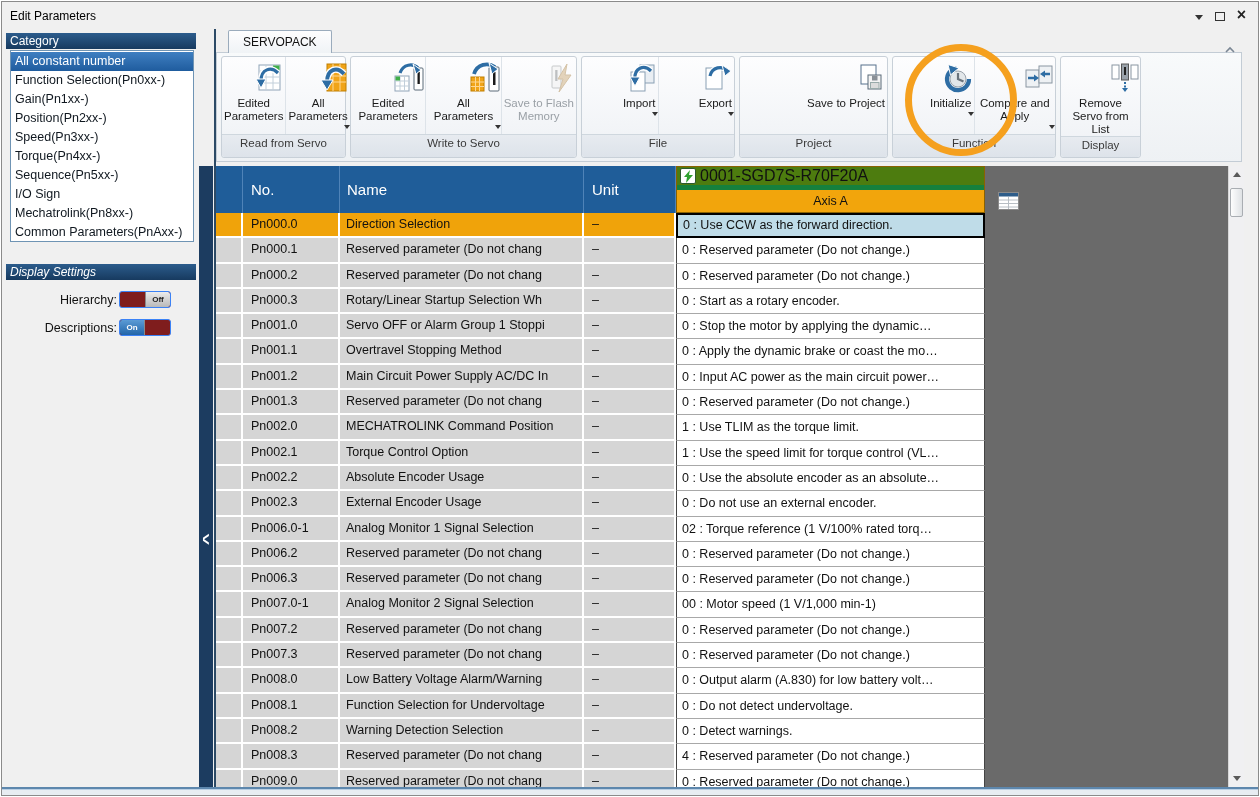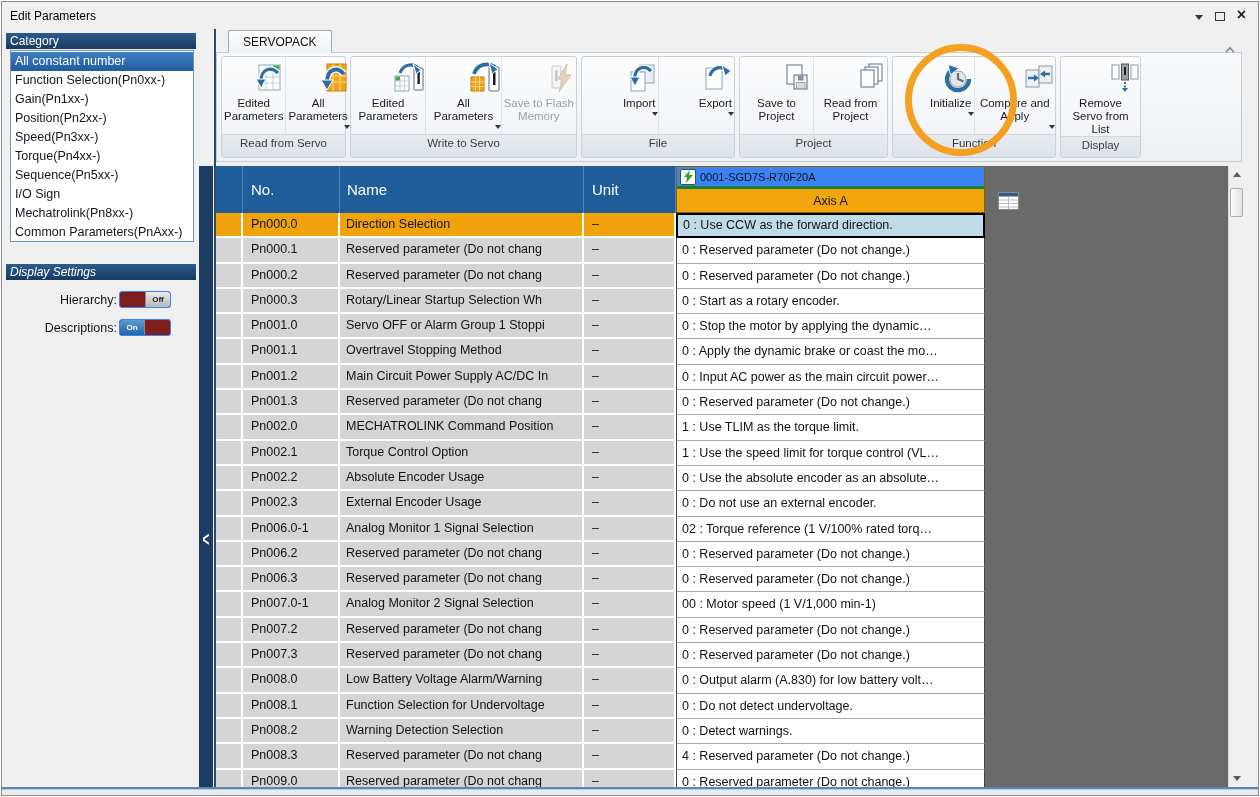--- a/index.html
+++ b/index.html
@@ -83,22 +83,22 @@
   .grid-area { flex:1; margin-top:4px; display:flex; overflow:hidden; }
   .grid { width:769px; display:flex; flex-direction:column; overflow:hidden; }
   .ghead { height:47px; display:flex; }
   .gh { background:#1f5d99; color:#fff; font-size:15px; display:flex; align-items:center;
     border-right:1px solid #4f83b8; }
   .rowhead-col { width:27px; }
   .no-col { width:97px; padding-left:8px; }
   .name-col { width:244px; padding-left:7px; }
   .unit-col { width:92px; padding-left:8px; }
   .servo-col { width:309px; display:flex; flex-direction:column; border:1px solid #8a6100; }
-  .servo-title { flex:1; background:#3b82f6; display:flex; align-items:center; padding-left:3px;
-    border-bottom:3px solid #15803d; font-size:11px; color:#111; }
+  .servo-title { flex:1; background:#4d7c0f; display:flex; align-items:center; padding-left:3px;
+    border-bottom:5px solid #15803d; font-size:16px; color:#111; }
   .servo-title .txt { margin-left:4px; white-space:nowrap; overflow:hidden; }
   .servo-axis { height:23px; background:#f2a50c; display:flex; align-items:center;
     justify-content:center; font-size:12.5px; color:#111; }
   .pwr-box { width:16px; height:16px; background:#fff; border:1px solid #2d5a2d; border-radius:2px;
     display:flex; align-items:center; justify-content:center; }
   .gbody { flex:1; overflow:hidden; }
   .trow { height:25.3px; display:flex; }
   .c { height:100%; overflow:hidden; white-space:nowrap; font-size:12.5px; }
   .c.rowhead { width:27px; background:#d5d5d5; border-right:2px solid #fff; border-bottom:2px solid #fff; }
   .c.no  { width:97px;  padding-left:8px; line-height:23px; background:#d5d5d5; border-right:2px solid #fff; border-bottom:2px solid #fff; }
@@ -305,30 +305,20 @@
             <div class="rbtn">
               <span class="ricon">
                 <svg width="33" height="33" viewBox="0 0 33 33">
                   <rect x="7" y="3" width="15" height="19" fill="#fff" stroke="#57718c"></rect>
                   <rect x="14" y="13" width="13" height="14" fill="#f4f4f4" stroke="#5a6a78"></rect>
                   <rect x="18" y="13.5" width="5.5" height="5" fill="#8a9097"></rect>
                   <rect x="16.5" y="20.5" width="8.5" height="6" fill="#dcdcdc" stroke="#9aa"></rect>
                 </svg>
               </span>
               <span class="rlabel">Save to Project</span>
-            </div>
-            <div class="rbtn">
-              <span class="ricon">
-                <svg width="33" height="33" viewBox="0 0 33 33">
-                  <rect x="15" y="2" width="13" height="17" fill="#fff" stroke="#57718c"></rect>
-                  <rect x="11" y="5" width="13" height="17" fill="#fff" stroke="#57718c"></rect>
-                  <rect x="7" y="8" width="13" height="17" fill="#fff" stroke="#57718c"></rect>
-                </svg>
-              </span>
-              <span class="rlabel">Read from Project</span>
             </div>
           </div>
           <div class="rgroup-label">Project</div>
         </div>
 
         <div class="rgroup w164">
           <div class="rgroup-buttons">
             <div class="rbtn">
               <span class="ricon">
                 <svg width="34" height="34" viewBox="0 0 34 34">

